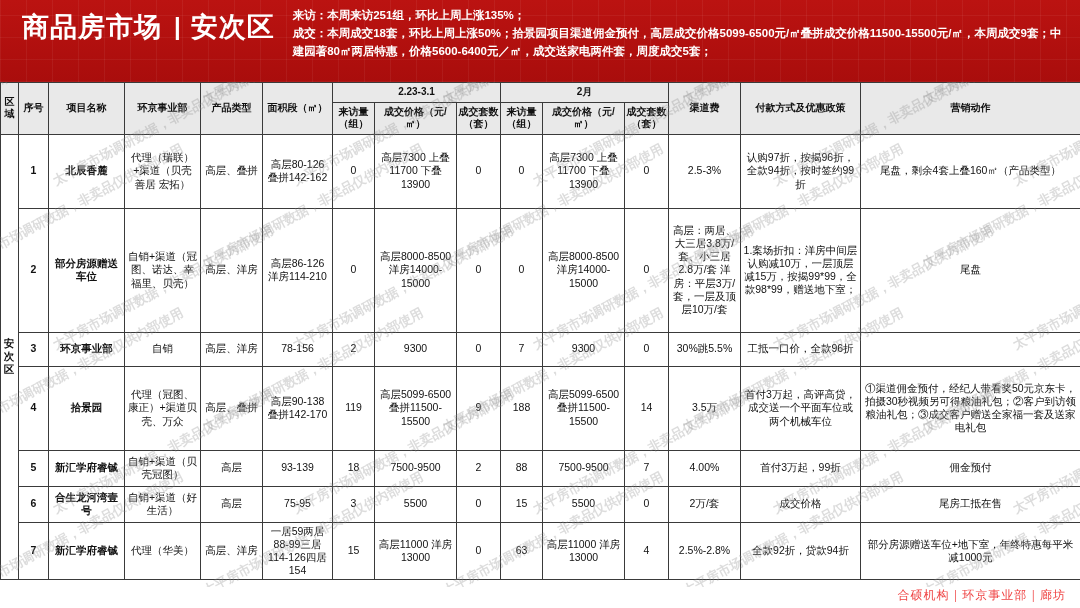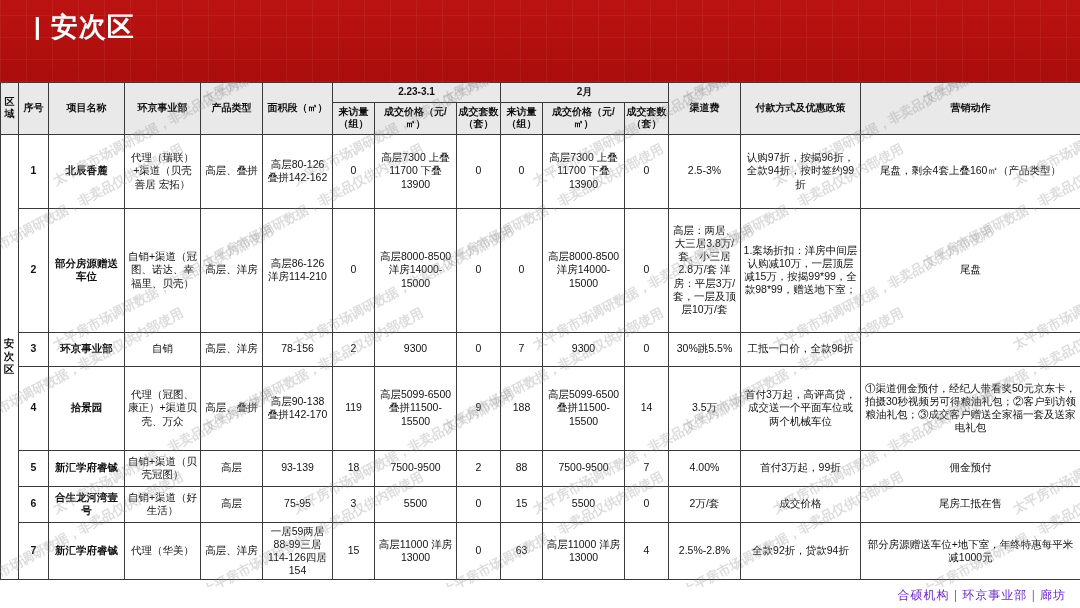--- a/index.html
+++ b/index.html
@@ -117,32 +117,37 @@
     font-weight:bold;
     white-space:nowrap;
     transform:rotate(-28deg);
     transform-origin:left top;
   }
   .footer {
     position:absolute;
     right:14px;
     bottom:4px;
     font-size:12px;
-    color:#6d28d9;
+    color:#ef4444;
     z-index:6;
     letter-spacing:1px;
   }
 </style>
 </head>
 <body>
 
 <div class="header">
   <div class="title-block">
+    <span class="title-main">商品房市场</span>
     <span class="title-sep">|</span>
     <span class="title-sub">安次区</span>
+  </div>
+  <div class="header-notes">
+    <div>来访：本周来访251组，环比上周上涨135%；</div>
+    <div>成交：本周成交18套，环比上周上涨50%；拾景园项目渠道佣金预付，高层成交价格5099-6500元/㎡叠拼成交价格11500-15500元/㎡，本周成交9套；中建园著80㎡两居特惠，价格5600-6400元／㎡，成交送家电两件套，周度成交5套；</div>
   </div>
 </div>
 
 <table class="main">
   <colgroup>
     <col style="width:18px">
     <col style="width:30px">
     <col style="width:76px">
     <col style="width:76px">
     <col style="width:62px">

